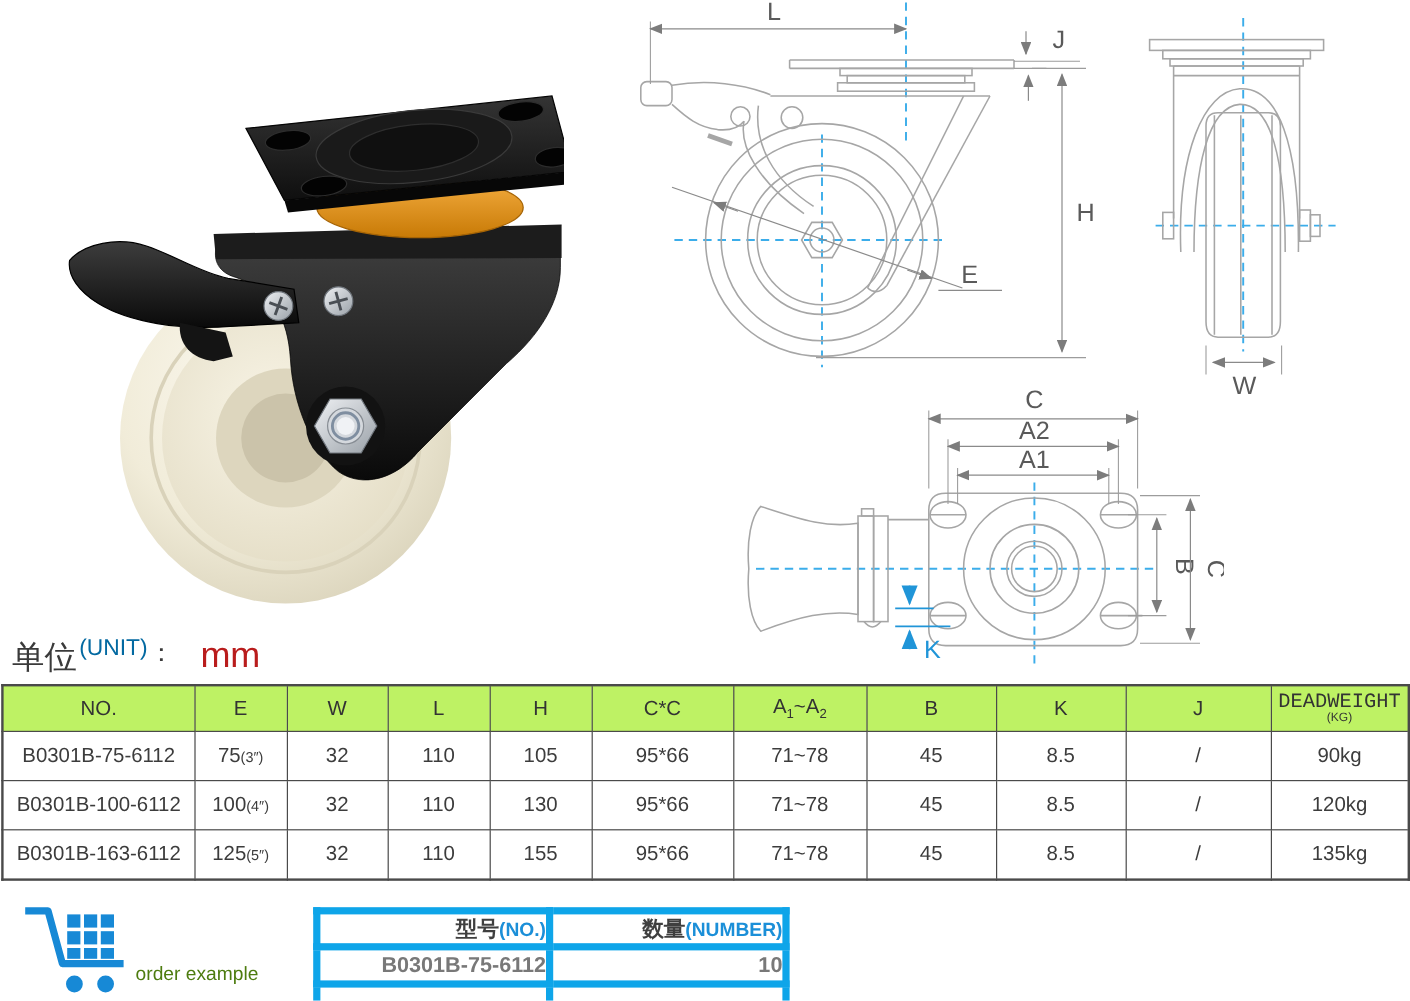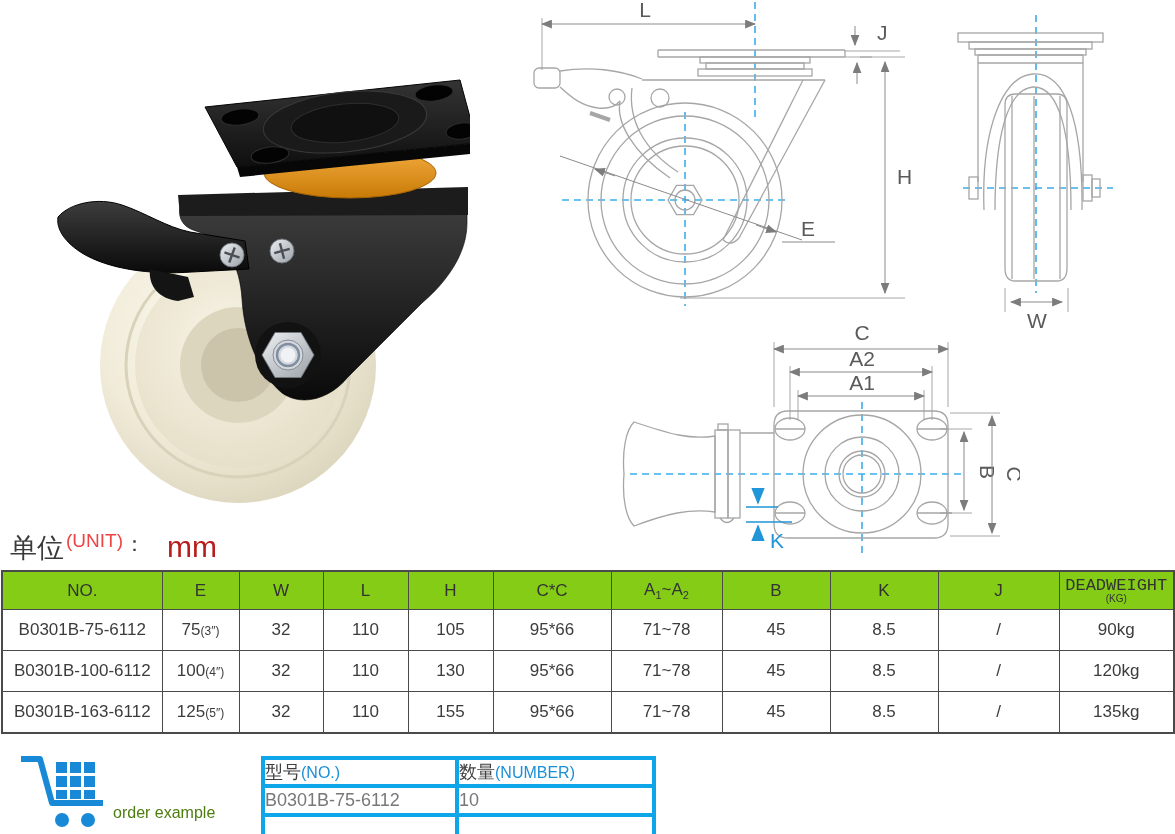--- a/index.html
+++ b/index.html
@@ -3,42 +3,42 @@
 <meta charset="utf-8">
 <style>
   html,body{margin:0;padding:0;background:#fff;}
   .page{position:relative;width:1175px;height:834px;background:#ffffff;overflow:hidden;
         font-family:"Liberation Sans",sans-serif;color:#3a3a3a;}
   .abs{position:absolute;}
 
   
   .unit{left:10px;top:530px;display:flex;align-items:flex-start;white-space:nowrap;}
   .unit .cn{font-size:27px;color:#3a3a3a;}
-  .unit .en{font-size:19px;color:#ef4444;margin-left:2px;}
+  .unit .en{font-size:19px;color:#0369a1;margin-left:2px;}
   .unit .colon{font-size:21px;margin-left:1px;}
   .unit .val{font-size:30px;margin-left:22px;color:#b91c1c;}
 
   
   table.spec{left:1px;top:570px;position:absolute;width:1172px;border-collapse:collapse;
              table-layout:fixed;border:2px solid #4a4a4a;}
-  table.spec th{background:#84cc16;border:1px solid #4a4a4a;height:37px;font-weight:normal;
+  table.spec th{background:#bef264;border:1px solid #4a4a4a;height:37px;font-weight:normal;
                 font-size:17px;color:#333;padding:0;text-align:center;vertical-align:middle;}
   table.spec td{border:1px solid #4a4a4a;height:40px;font-size:17px;color:#3c3c3c;
                 padding:0;text-align:center;vertical-align:middle;background:#fff;}
   table.spec sub{font-size:11px;}
   .dw{font-size:17px;line-height:15px;font-family:Liberation Mono, monospace;}
   .dw-sub{font-size:10px;line-height:11px;}
   .einch{font-size:12px;}
 
   
   .order-title-cn{left:112px;top:757px;font-size:27px;letter-spacing:1px;color:#4a4a4a;}
   .order-title-en{left:113px;top:791px;font-size:16px;color:#4d7c0f;margin-top:13px;}
   table.order{left:261px;top:756px;position:absolute;width:391px;border-collapse:collapse;
               table-layout:fixed;border:2px solid #7d7d7d;}
-  table.order td{border:4px solid #0ea5e9;text-align:left;vertical-align:middle;padding:0;background:#fff;}
+  table.order td{border:6px solid #0ea5e9;text-align:right;vertical-align:middle;padding:0;background:#fff;font-weight:bold;}
   table.order .hd{height:24px;font-size:18px;color:#3f3f3f;}
   table.order .hd .blue{color:#1b8fd8;font-size:16px;}
   table.order .dr{height:25px;font-size:18px;color:#787878;}
   table.order .er{height:23px;}
 
   
   .dim{font-family:"Liberation Sans",sans-serif;font-size:21px;fill:#5a5a5a;}
   .dimk{font-family:"Liberation Sans",sans-serif;font-size:21px;fill:#2095d8;}
   .part{stroke:#a6a6a6;fill:none;stroke-width:1.3;}
   .dimln{stroke:#8a8a8a;fill:none;stroke-width:1;}

